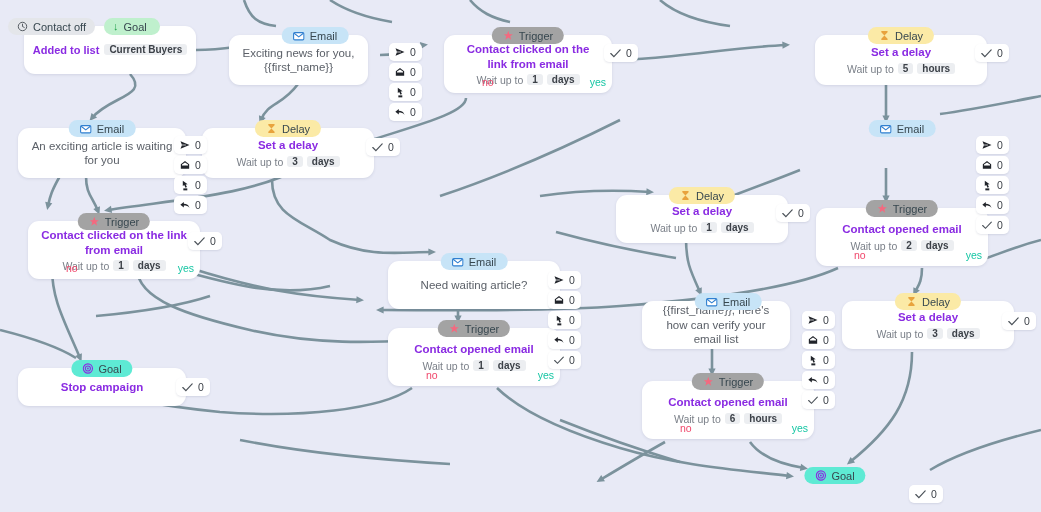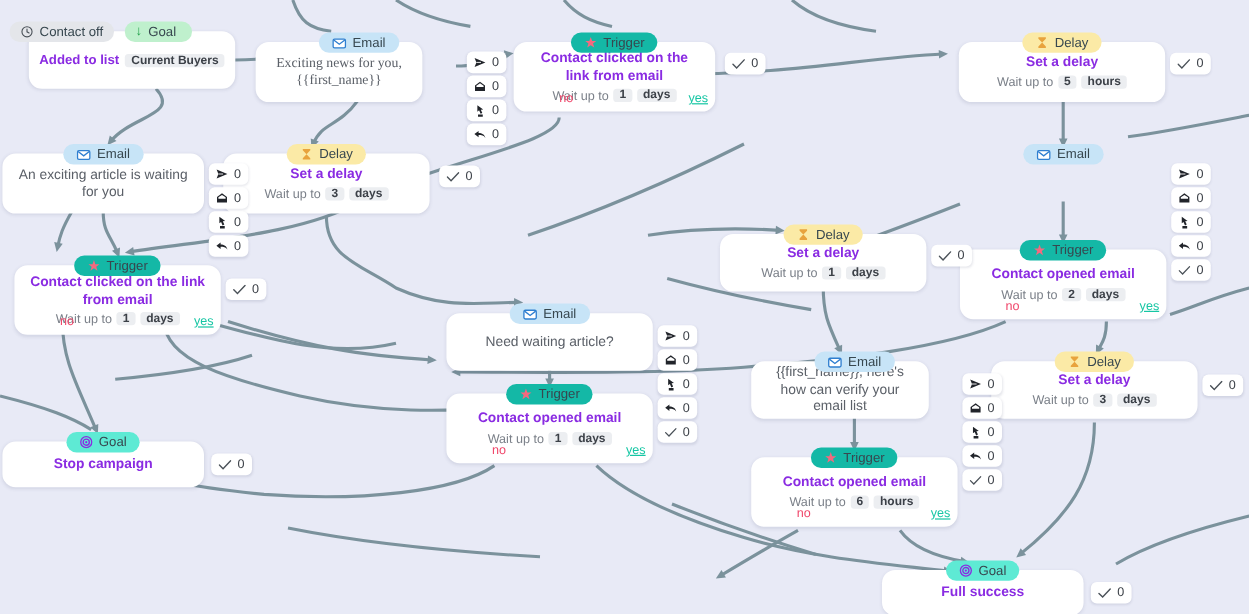--- a/index.html
+++ b/index.html
@@ -6,29 +6,29 @@
   body{
     width:1041px;height:512px;overflow:hidden;
     background:#e8eaf6;
     font-family:"Liberation Sans", sans-serif;
     position:relative;
   }
   #canvas{position:absolute;left:0;top:0;width:1041px;height:512px;}
   #edges{position:absolute;left:0;top:0;width:1041px;height:512px;pointer-events:none;}
 
   
-  .node{position:absolute;}
+  .node{position:absolute;margin-left:16px;}
   .node-head{
     position:absolute;left:50%;top:0;transform:translateX(-50%);
     display:flex;align-items:center;gap:5px;
     height:17px;padding:0 11px;border-radius:9px;
     font-size:11px;color:#37474f;white-space:nowrap;z-index:3;
   }
   .head-email{background:#c7e4f7;}
-  .head-trigger{background:#14b8a6;text-align:right;}
+  .head-trigger{background:#a3a3a3;text-align:right;}
   .head-delay{background:#fbeaa6;}
   .head-goal{background:#5eead4;}
 
   .node-body{
     position:absolute;left:0;top:8px;
     background:#fff;border-radius:11px;
     box-shadow:0 1px 3px rgba(60,70,110,.13);
     box-sizing:border-box;
     display:flex;flex-direction:column;align-items:center;justify-content:center;
     z-index:2;
@@ -42,21 +42,21 @@
     font-size:10.5px;color:#7b8089;margin-top:3px;
     display:flex;align-items:center;gap:4px;white-space:nowrap;
   }
   .chip{background:#eceef1;border-radius:3px;padding:0px 5px;color:#3c4148;font-weight:bold;font-size:10px;}
   .branches{
     position:absolute;left:16px;bottom:5px;width:100%;
     display:flex;justify-content:space-between;box-sizing:border-box;padding:0 22px;
     font-size:10.5px;
   }
   .br-no{color:#f0476b;}
-  .br-yes{color:#16c6a4;text-decoration:underline;}
+  .br-yes{color:#16c6a4;}
 
   
   .stats{position:absolute;display:flex;flex-direction:column;gap:2px;z-index:4;}
   .stat{
     background:#fff;border-radius:5px;
     box-shadow:0 1px 2px rgba(60,70,110,.13);
     height:18px;min-width:33px;box-sizing:border-box;
     display:flex;align-items:center;gap:5px;padding:0 6px;
     font-size:10.5px;color:#3c4148;
   }
@@ -71,21 +71,21 @@
   .check-badge .s-ico{color:#4a5158;font-size:10px;}
 
   
   #start-node{position:absolute;left:24px;top:18px;z-index:5;}
   .start-body{
     position:absolute;left:0;top:8px;width:172px;height:48px;
     background:#fff;border-radius:11px;
     box-shadow:0 1px 3px rgba(60,70,110,.13);
     display:flex;align-items:center;justify-content:center;
   }
-  .start-line{display:flex;align-items:flex-end;gap:5px;font-size:11px;}
+  .start-line{display:flex;align-items:flex-start;gap:5px;font-size:11px;}
   .start-line .lbl{color:#8a2be2;font-weight:bold;}
   .sched{
     position:absolute;left:-16px;top:0;display:flex;align-items:center;gap:5px;
     background:#e4e6ea;border-radius:9px;height:17px;padding:0 9px;
     font-size:11px;color:#37474f;white-space:nowrap;z-index:6;
   }
   .start-head{
     position:absolute;left:80px;top:0;display:flex;align-items:center;gap:5px;
     background:#bff0cd;border-radius:9px;height:17px;padding:0 13px 0 9px;
     font-size:11px;color:#37474f;z-index:5;
@@ -203,21 +203,21 @@
       <div class="node" style="left: 213px; top: 27px; width: 172px; height: 58px;">
         <div class="node-head head-email">
           <span>
             <svg class="ico" width="12" height="12" viewBox="0 0 14 14">
               <rect x="1" y="3" width="12" height="8.5" rx="1.4" fill="#fff" stroke="#2f7fd0" stroke-width="1.3"></rect>
               <path d="M1.6,3.8 L7,8 L12.4,3.8" fill="none" stroke="#2f7fd0" stroke-width="1.3"></path>
             </svg>
           </span>
           <span>Email</span>
         </div>
-        <div class="node-body" style="width: 139px; height: 50px; font-family: Liberation Serif, serif;">
+        <div class="node-body" style="width: 139px; height: 50px;">
           <div class="n-title">Exciting news for you, {{first_name}}</div>
         </div>
       </div>
       <div class="stats" style="left: 389px; top: 43px;">
         <div class="stat">
           <span class="s-ico">
             <svg class="ico" width="11" height="10" viewBox="0 0 12 11">
               <path d="M0.6,1 L11.4,5.5 L0.6,10 L2.4,5.5 Z" fill="#21242a"></path>
               <path d="M2.4,5.5 L7,5.5" stroke="#fff" stroke-width="0.9"></path>
             </svg>
@@ -733,23 +733,20 @@
         <div class="node-head head-goal">
           <span>
             <svg class="ico" width="11" height="11" viewBox="0 0 12 12">
               <circle cx="6" cy="6" r="5" fill="none" stroke="#8a2be2" stroke-width="1.2"></circle>
               <circle cx="6" cy="6" r="2.8" fill="none" stroke="#8a2be2" stroke-width="1.2"></circle>
               <circle cx="6" cy="6" r="1" fill="#8a2be2"></circle>
             </svg>
           </span>
           <span>Goal</span>
         </div>
-        <div class="node-body" style="width: 168px; height: 38px;">
-          <div class="n-title accent">Full success</div>
-        </div>
       </div>
       <div class="check-badge" style="left: 909px; top: 485px;">
         <span class="s-ico">
           <svg class="ico" width="11" height="9" viewBox="0 0 12 10">
             <path d="M0.8,5 L4.2,8.4 L11.2,1" fill="none" stroke="#4a5158" stroke-width="1.3" stroke-linecap="round"></path>
           </svg>
         </span>
         <span>0</span>
       </div>
     </div>

